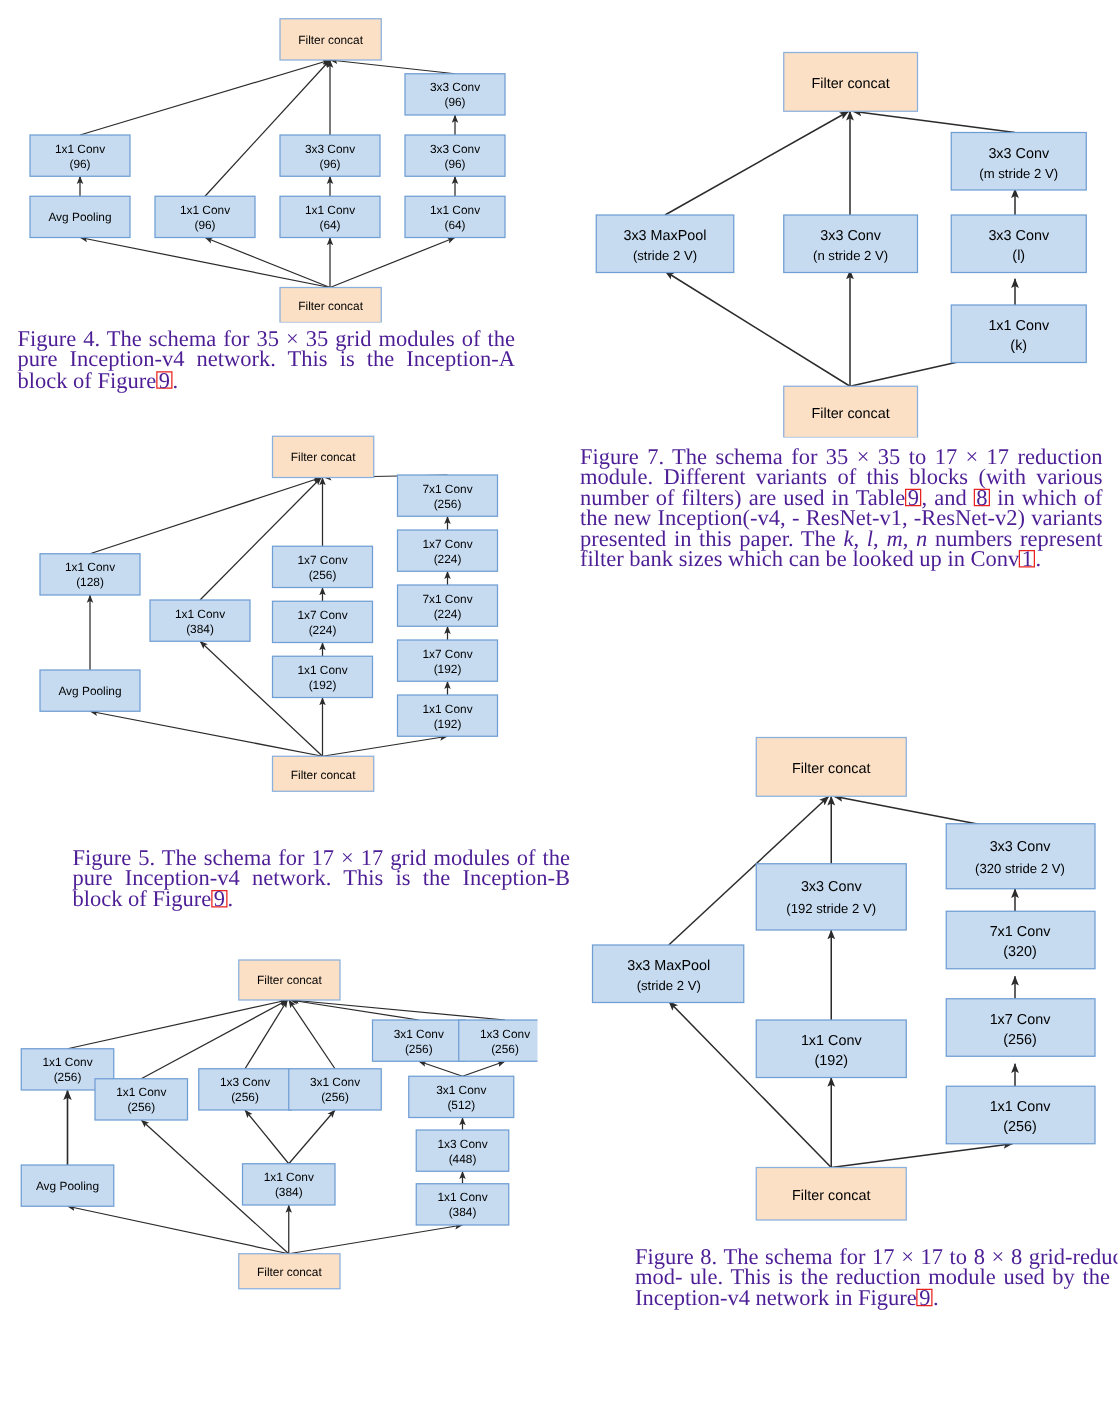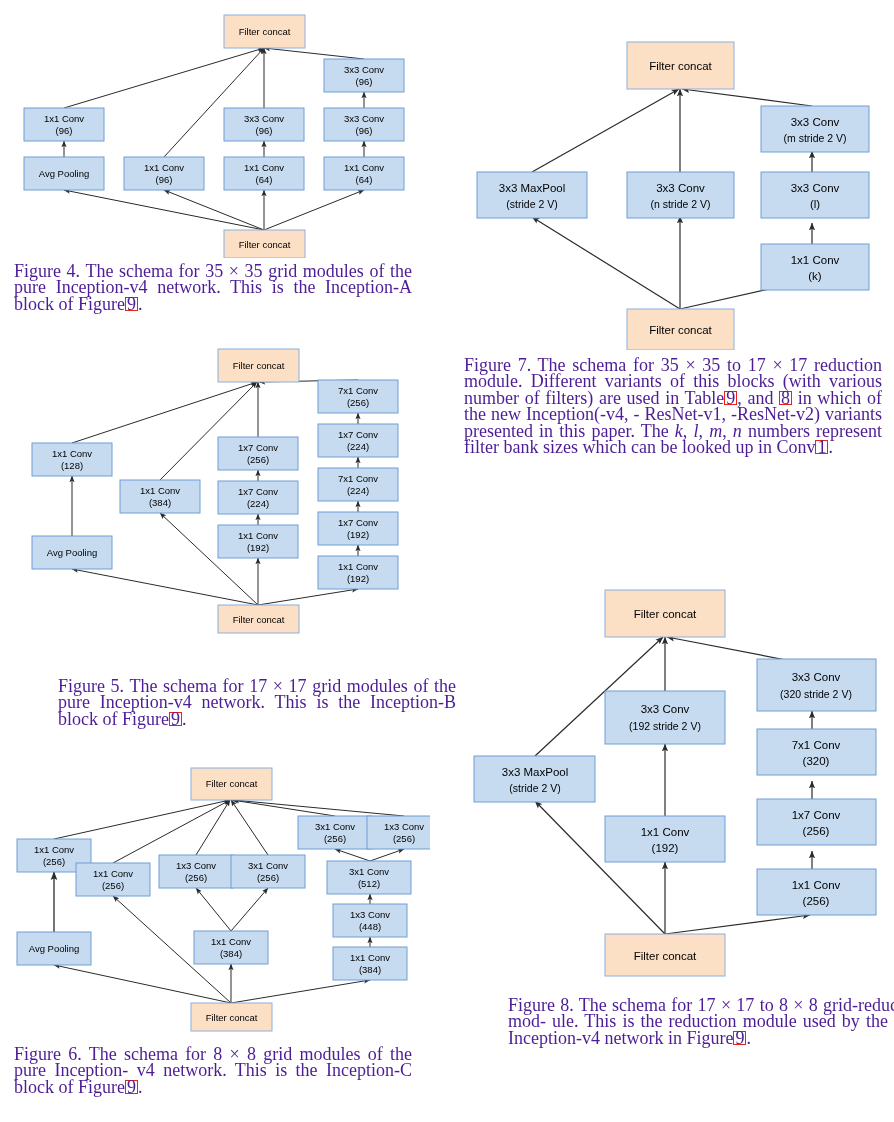--- a/index.html
+++ b/index.html
@@ -342,24 +342,20 @@
       <text class="nodetext" x="404" y="82" text-anchor="middle">(256)</text>
     </g>
 
     <g>
       <rect x="191" y="243" width="81" height="28" fill="#fbe0c6" stroke="#8ab0dd" stroke-width="1"></rect>
       <text class="nodetext" x="231.5" y="261" text-anchor="middle">Filter concat</text>
     </g>
   </svg>
   </div>
 
-  <div class="caption" style="left:14px;top:1046px;width:398px;">
-    <span>Figure 6. The schema for 8 × 8 grid modules of the pure Inception-</span>
-    <span>v4 network. This is the Inception-C block of Figure</span><span class="ref">9</span><span>.</span>
-  </div>
 
   <div class="fig" style="left:450px;top:20px;">
   <svg width="444" height="330" viewBox="0 0 444 330">
     <defs>
       <marker id="ah7" markerWidth="8" markerHeight="8" refX="6.2" refY="3" orient="auto" markerUnits="strokeWidth">
         <path d="M0,0.4 L6.5,3 L0,5.6 L1.4,3 Z" fill="#2b2b2b"></path>
       </marker>
     </defs>
 
     <g stroke="#2b2b2b" stroke-width="1.2" fill="none" marker-end="url(#ah7)">

